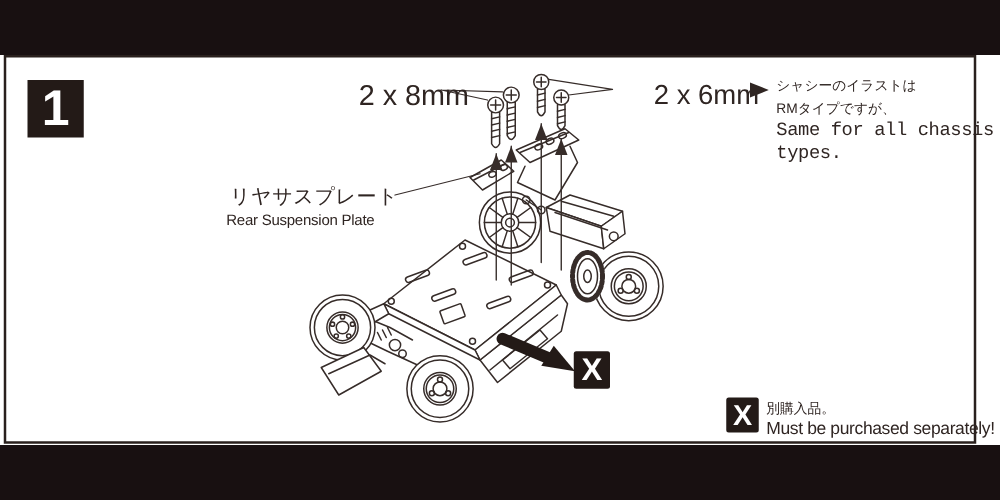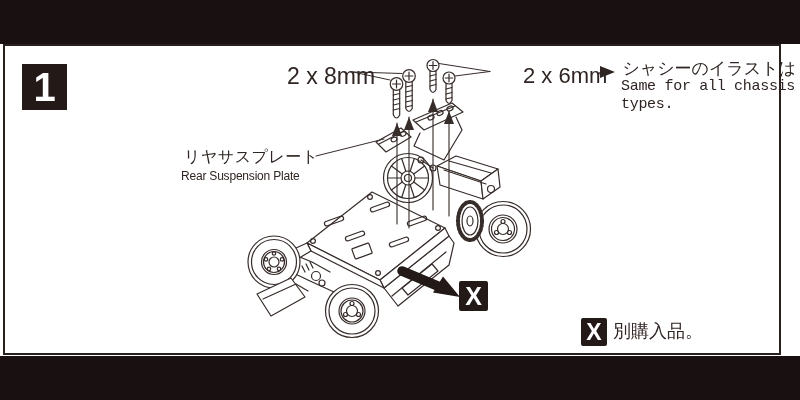--- a/index.html
+++ b/index.html
@@ -22,29 +22,29 @@
   .co-8mm{left:287px;top:63px;font-size:23px;}
   .co-6mm{left:491px;top:63px;font-size:22px;margin-left:32px;}
   .part-jp{left:184px;top:147px;font-size:16px;letter-spacing:0.5px;}
   .part-en{left:181px;top:169px;font-size:12px;letter-spacing:-0.2px;}
   .note{position:absolute;left:600px;top:60px;width:196px;}
   .note-pointer{
     position:absolute;left:0;top:6px;width:0;height:0;
     border-left:15px solid #2f2522;border-top:6px solid transparent;border-bottom:6px solid transparent;
   }
   .note-lines{margin-left:21px;line-height:18px;}
-  .note-lines .jp{display:block;font-size:17px;letter-spacing:0;text-align:right;}
+  .note-lines .jp{display:block;font-size:11px;letter-spacing:0;}
   .note-lines .en{display:block;font-size:15px;letter-spacing:-0.3px;font-family:Liberation Mono, monospace;}
   .x-badge{
     position:absolute;background:#231a17;border-radius:2px;
     display:flex;align-items:center;justify-content:center;color:#ffffff;font-weight:bold;
   }
   .x-marker{left:459px;top:281px;width:29px;height:30px;font-size:25px;}
   .x-legend{left:581px;top:318px;width:26px;height:28px;font-size:23px;}
-  .legend-jp{position:absolute;left:613px;top:319px;font-size:18px;white-space:nowrap;}
+  .legend-jp{position:absolute;left:613px;top:319px;font-size:11px;white-space:nowrap;}
   .legend-en{position:absolute;left:613px;top:334px;font-size:14px;letter-spacing:-0.3px;white-space:nowrap;}
 </style>
 </head>
 <body>
 
 <div class="canvas">
 
   <div class="paper"></div>
   <div class="frame"></div>
 
@@ -182,26 +182,28 @@
 
   <div class="callout co-8mm">2 x 8mm</div>
   <div class="callout co-6mm">2 x 6mm</div>
   <div class="callout part-jp">リヤサスプレート</div>
   <div class="callout part-en">Rear Suspension Plate</div>
 
   <div class="note">
     <div class="note-pointer"></div>
     <div class="note-lines">
       <span class="jp">シャシーのイラストは</span>
+      <span class="jp">RMタイプですが、</span>
       <span class="en">Same for all chassis types.</span>
     </div>
   </div>
 
   <div class="x-badge x-marker">
     <span>X</span>
   </div>
 
   <div class="x-badge x-legend">
     <span>X</span>
   </div>
   <div class="legend-jp">別購入品。</div>
+  <div class="legend-en">Must be purchased separately!</div>
 
 </div>
 
 </body></html>

